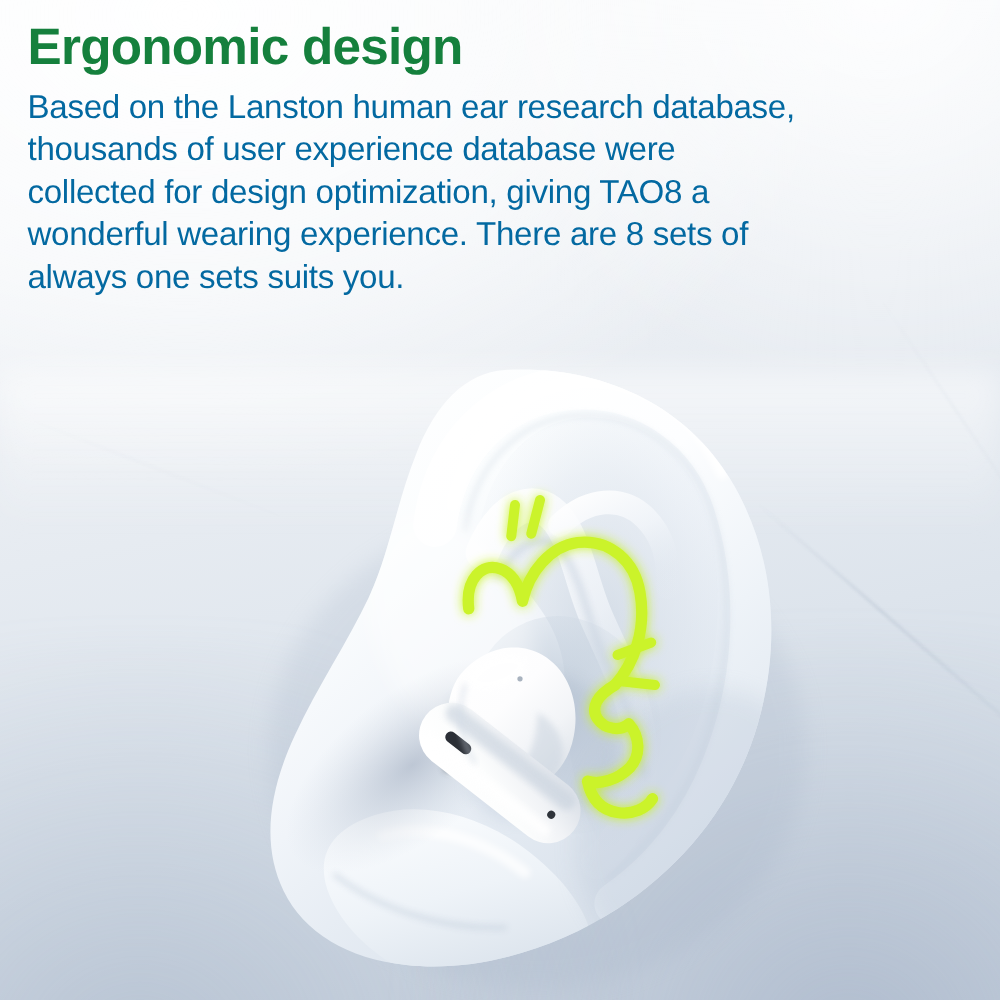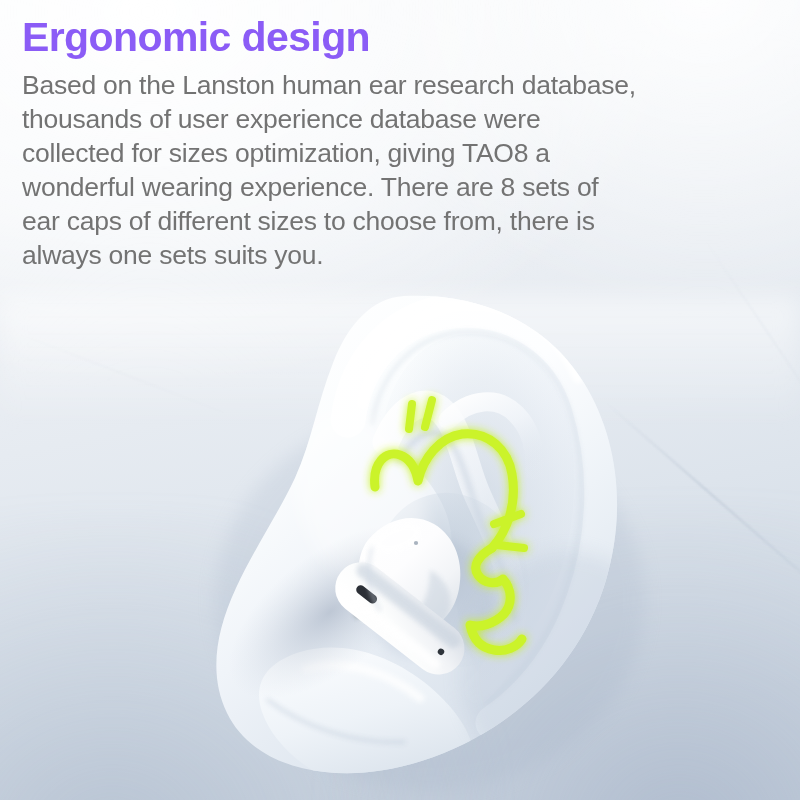--- a/index.html
+++ b/index.html
@@ -124,31 +124,31 @@
     position: absolute;
     left: 22px;
     top: 12px;
     width: 740px;
   }
   .headline {
     margin: 0;
     font-size: 41px;
     font-weight: 700;
     letter-spacing: -0.6px;
-    color: #8b5cf6;
+    color: #15803d;
     line-height: 50px;
     white-space: nowrap;
   }
   .body-copy {
     margin: 6px 0 0 0;
     font-size: 26.5px;
     font-weight: 400;
     line-height: 34px;
     letter-spacing: -0.25px;
-    color: #737373;
+    color: #0369a1;
     max-width: 730px;
   }
   .body-line { display: block; white-space: nowrap; }
 
   
   .stage {
     position: absolute;
     left: 0; top: 0;
     width: 800px; height: 800px;
     pointer-events: none;
@@ -405,20 +405,19 @@
         <path fill="none" stroke="#d3dce6" stroke-width="2.6" opacity="0.75" stroke-linecap="round" filter="url(#softBlur2)" d="M372,548 C366,568 368,592 380,610"></path>
       </g>
     </svg>
   </div>
 
   <div class="text-block">
     <h1 class="headline">Ergonomic design</h1>
     <p class="body-copy">
       <span class="body-line">Based on the Lanston human ear research database,</span>
       <span class="body-line">thousands of user experience database were</span>
-      <span class="body-line">collected for sizes optimization, giving TAO8 a</span>
+      <span class="body-line">collected for design optimization, giving TAO8 a</span>
       <span class="body-line">wonderful wearing experience. There are 8 sets of</span>
-      <span class="body-line">ear caps of different sizes to choose from, there is</span>
       <span class="body-line">always one sets suits you.</span>
     </p>
   </div>
 
 </div>
 
 </body></html>

